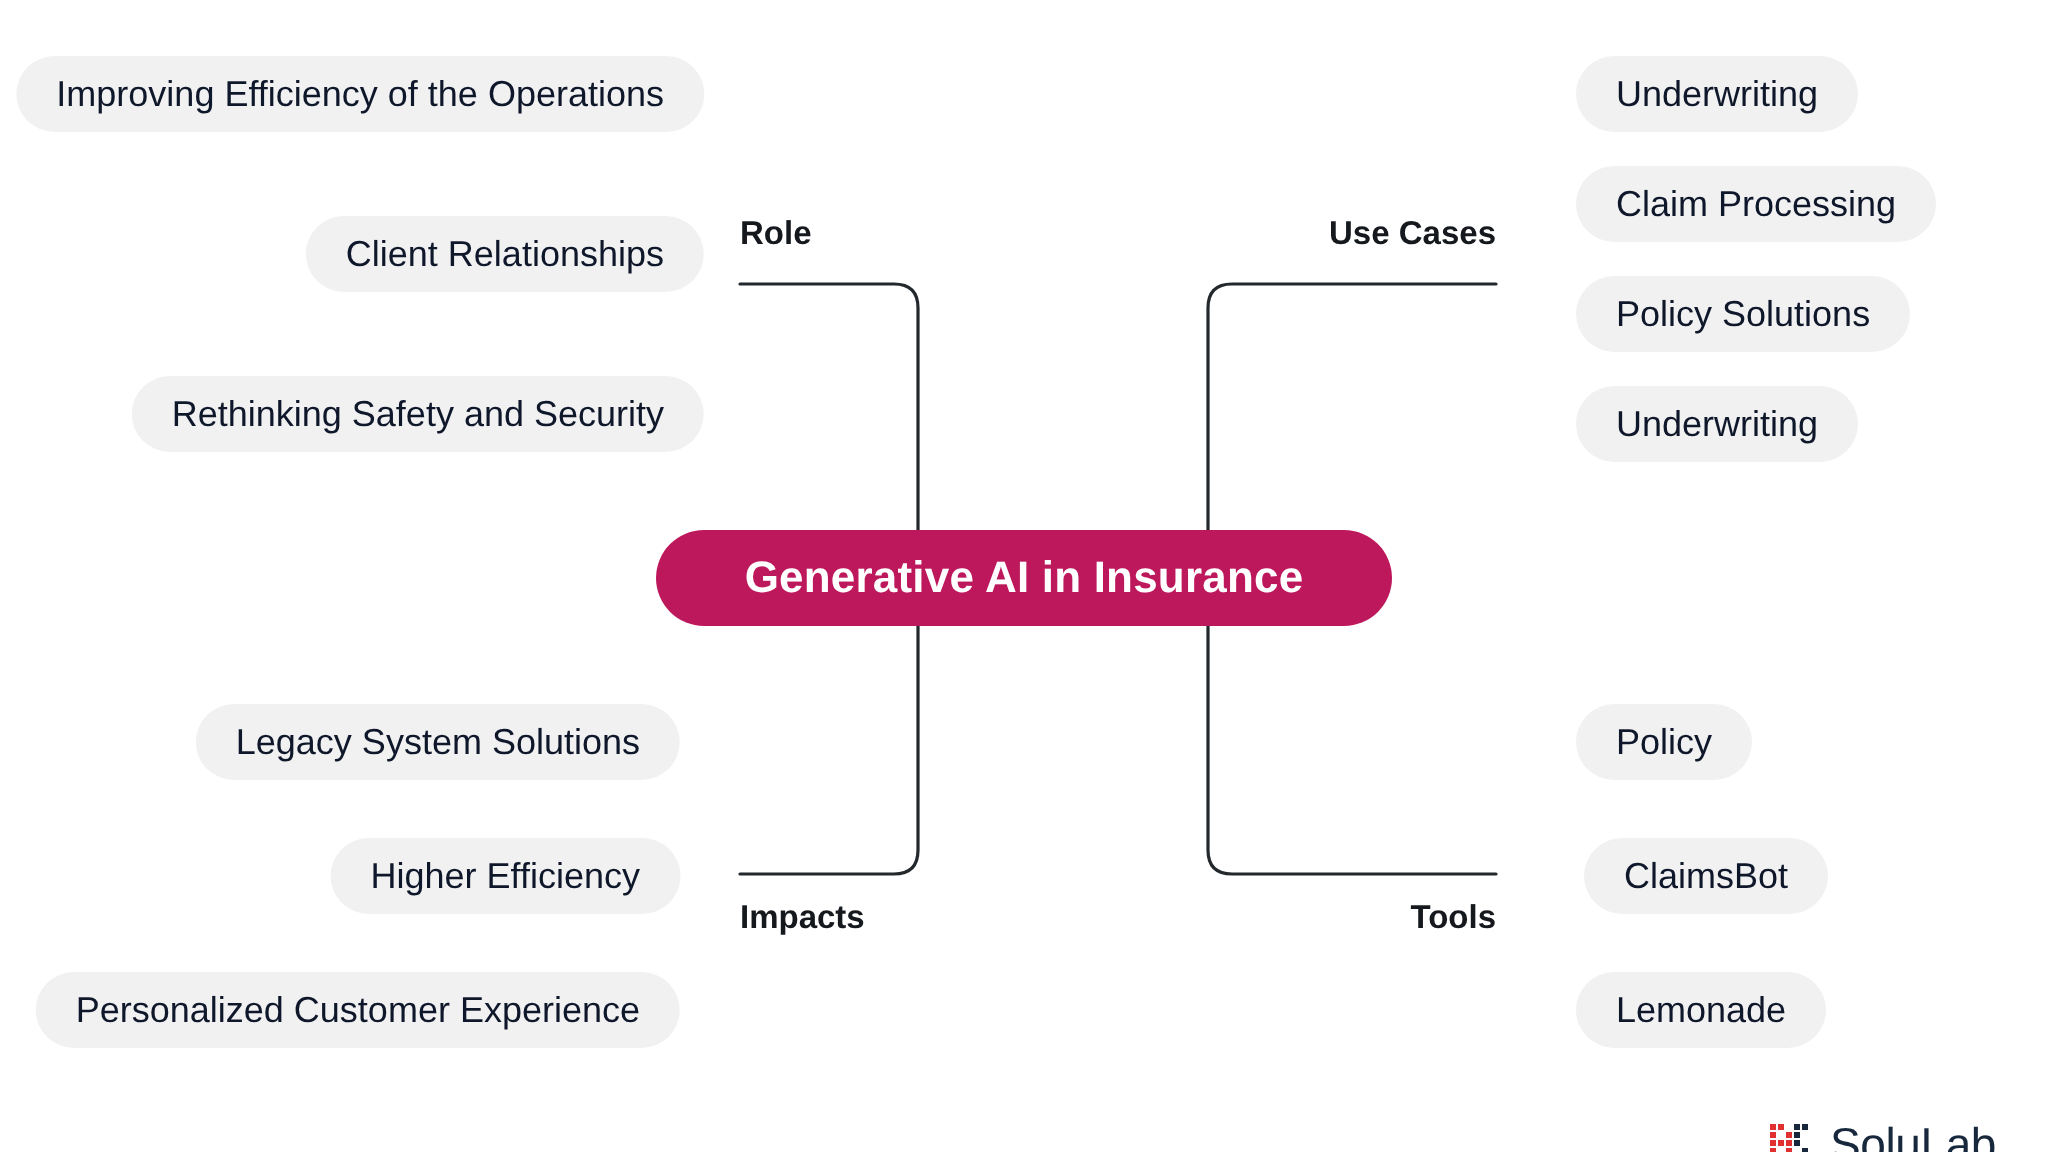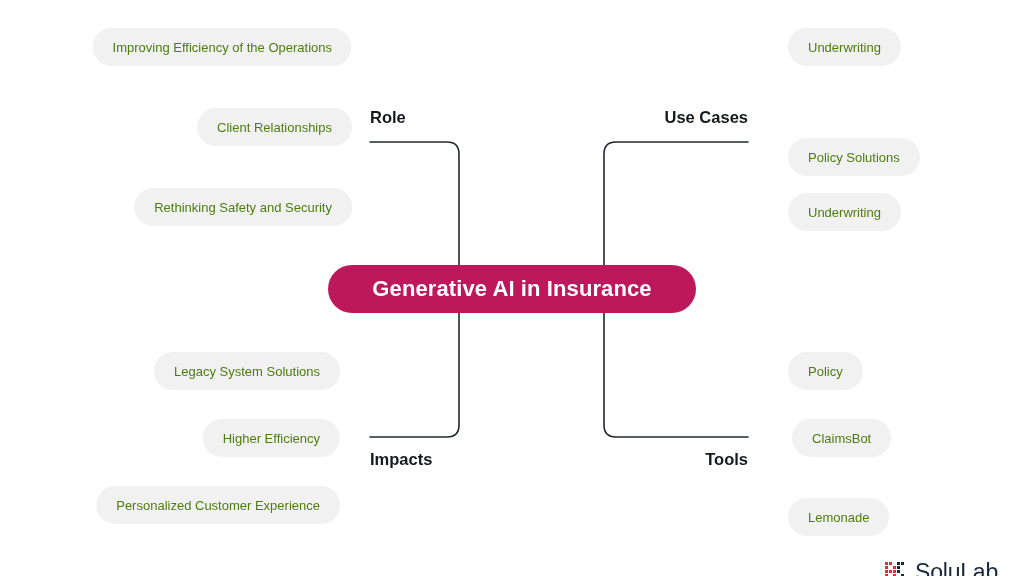--- a/index.html
+++ b/index.html
@@ -75,22 +75,22 @@
     height: 38px;
     background: #f1f1f2;
     border-radius: 19px;
     display: flex;
     align-items: center;
     padding: 0 20px;
     box-sizing: border-box;
     white-space: nowrap;
   }
   .pill-label {
-    font-size: 13px;
-    color: #4d7c0f;
+    font-size: 18px;
+    color: #0f172a;
     line-height: 1;
   }
   .pill-right-anchored { transform: translateX(-100%); }
 
   
   .logo {
     position: absolute;
     left: 884px;
     top: 534px;
     display: flex;
@@ -141,20 +141,23 @@
   <div class="pill pill-right-anchored" style="left:352px; top:108px;">
     <span class="pill-label">Client Relationships</span>
   </div>
   <div class="pill pill-right-anchored" style="left:352px; top:188px;">
     <span class="pill-label">Rethinking Safety and Security</span>
   </div>
 
   <div class="pill" style="left:788px; top:28px;">
     <span class="pill-label">Underwriting</span>
   </div>
+  <div class="pill" style="left:788px; top:83px;">
+    <span class="pill-label">Claim Processing</span>
+  </div>
   <div class="pill" style="left:788px; top:138px;">
     <span class="pill-label">Policy Solutions</span>
   </div>
   <div class="pill" style="left:788px; top:193px;">
     <span class="pill-label">Underwriting</span>
   </div>
 
   <div class="pill pill-right-anchored" style="left:340px; top:352px;">
     <span class="pill-label">Legacy System Solutions</span>
   </div>
@@ -164,21 +167,21 @@
   <div class="pill pill-right-anchored" style="left:340px; top:486px;">
     <span class="pill-label">Personalized Customer Experience</span>
   </div>
 
   <div class="pill" style="left:788px; top:352px;">
     <span class="pill-label">Policy</span>
   </div>
   <div class="pill" style="left:792px; top:419px;">
     <span class="pill-label">ClaimsBot</span>
   </div>
-  <div class="pill" style="left:788px; top:486px;margin-top:12px;">
+  <div class="pill" style="left:788px; top:486px;">
     <span class="pill-label">Lemonade</span>
   </div>
 
   <div class="logo">
     <svg class="logo-mark" viewBox="0 0 24 24">
       <g fill="#e03030">
         <rect x="1" y="2" width="3" height="3"></rect>
         <rect x="5" y="2" width="3" height="3"></rect>
         <rect x="1" y="6" width="3" height="3"></rect>
         <rect x="9" y="6" width="3" height="3"></rect>

